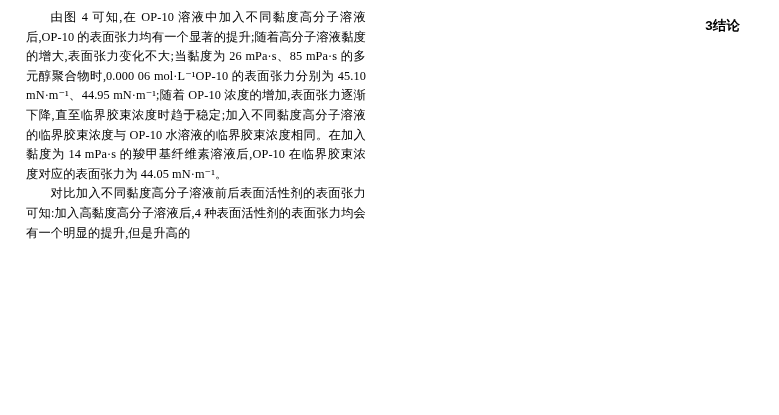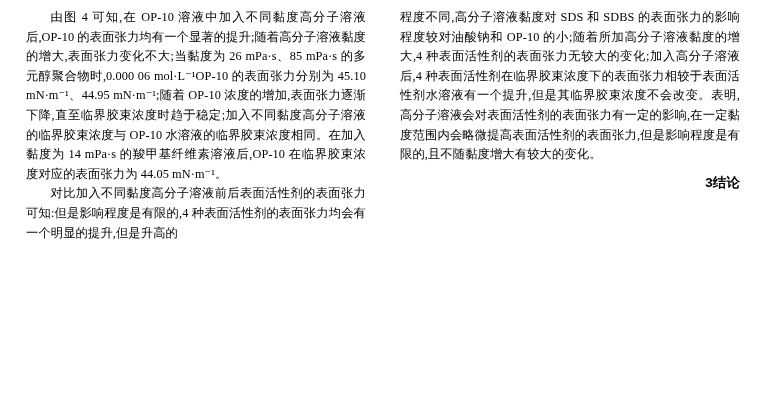--- a/index.html
+++ b/index.html
@@ -64,25 +64,24 @@
 </style>
 </head>
 <body>
 
 <div class="page">
 
   <div class="column">
     <p class="body-text indent">由图 4 可知,在 OP-10 溶液中加入不同黏度高分子溶液后,OP-10 的表面张力均有一个显著的提升;随着高分子溶液黏度的增大,表面张力变化不大;当黏度为 26 mPa·s、85 mPa·s 的多元醇聚合物时,0.000 06 mol·L⁻¹OP-10 的表面张力分别为 45.10 mN·m⁻¹、44.95 mN·m⁻¹;随着 OP-10 浓度的增加,表面张力逐渐下降,直至临界胶束浓度时趋于稳定;加入不同黏度高分子溶液的临界胶束浓度与 OP-10 水溶液的临界胶束浓度相同。在加入黏度为 14 mPa·s 的羧甲基纤维素溶液后,OP-10 在临界胶束浓度对应的表面张力为 44.05 mN·m⁻¹。</p>
 
 
-    <p class="body-text indent">对比加入不同黏度高分子溶液前后表面活性剂的表面张力可知:但是影响程度是有限的,4 种表面活性剂的表面张力均会有一个明显的提升,但是升高的</p>
+    <p class="body-text indent">对比加入不同黏度高分子溶液前后表面活性剂的表面张力可知:加入高黏度高分子溶液后,4 种表面活性剂的表面张力均会有一个明显的提升,但是升高的</p>
   </div>
 
   <div class="column">
-    <p class="body-text">程度不同,高分子溶液黏度对 SDS 和 SDBS 的表面张力的影响程度较对油酸钠和 OP-10 的小;随着所加高分子溶液黏度的增大,4 种表面活性剂的表面张力无较大的变化;加入高分子溶液后,4 种表面活性剂在临界胶束浓度下的表面张力相较于表面活性剂水溶液有一个提升,但是其临界胶束浓度不会改变。表明,高分子溶液会对表面活性剂的表面张力有一定的影响,在一定黏度范围内会略微提高表面活性剂的表面张力,但是影响程度是有限的,且不随黏度增大有较大的变化。</p>
 
     <div class="section-head major">
       <span class="num">3</span><span>结论</span>
     </div>
 
   </div>
 
 </div>
 
 </body></html>

